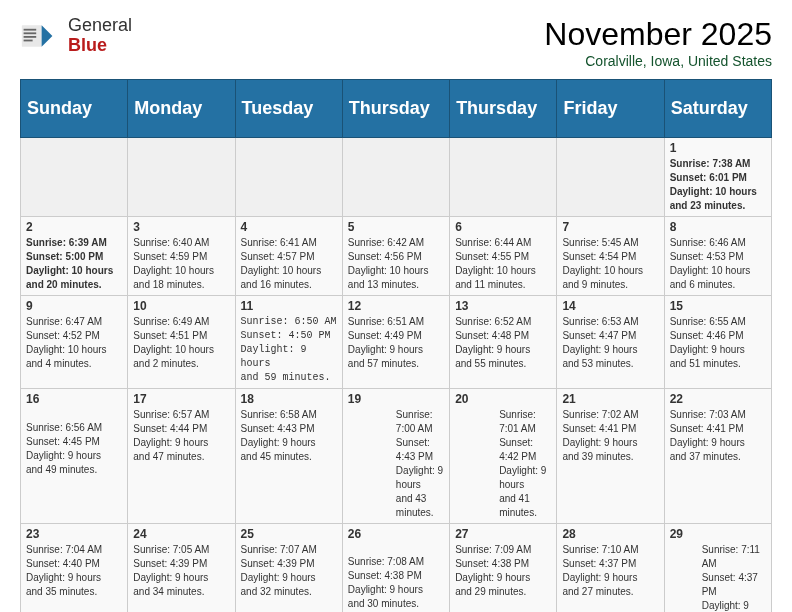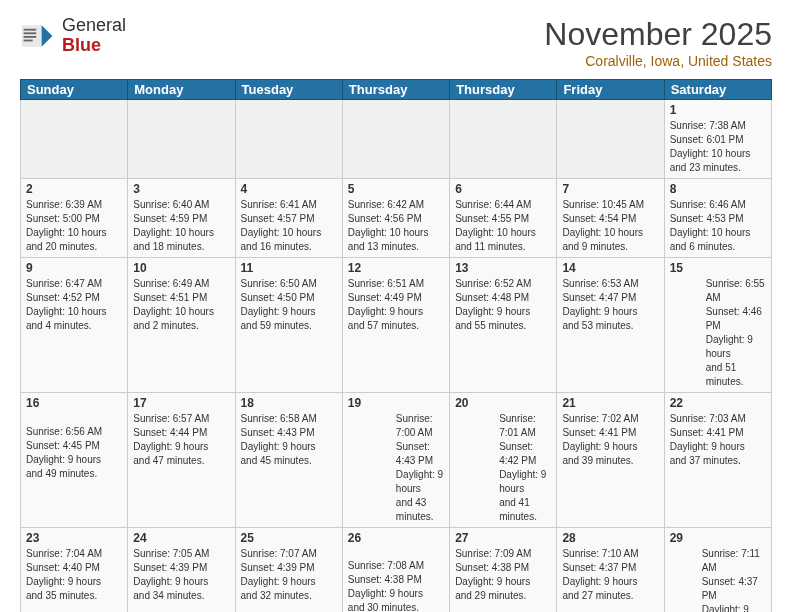--- a/index.html
+++ b/index.html
@@ -18,21 +18,21 @@
     }
     .header {
       display: flex;
       justify-content: space-between;
       align-items: flex-start;
       margin-bottom: 10px;
     }
     .logo {
       display: flex;
       align-items: center;
-      gap: 6px;
+      gap: 12px;
     }
     .logo-text {
       font-size: 18px;
       color: #333;
       line-height: 1.1;
     }
     .logo-text span {
       display: block;
     }
     .logo-text .general { font-weight: normal; }
@@ -40,37 +40,37 @@
     .logo-icon {
       width: 36px;
       height: 36px;
     }
     .title-block {
       text-align: right;
     }
     .month-title {
       font-size: 32px;
       font-weight: normal;
-      color: #404040;
+      color: #000000;
     }
     .subtitle {
       font-size: 14px;
-      color: #a16207;
+      color: #14532d;
     }
     .calendar {
       width: 100%;
       border-collapse: collapse;
       border: 1px solid #aaa;
     }
     .calendar th {
       background: #2471a3;
       color: #fff;
-      font-size: 13px;
+      font-size: 18px;
       font-weight: bold;
-      padding: 2px 6px;
+      padding: 18px 6px;
       text-align: left;
       border: 1px solid #1a5276;
     }
     .calendar td {
       vertical-align: top;
       border: 1px solid #ccc;
       padding: 3px 5px;
       width: calc(100% / 7);
       min-height: 72px;
       background: #f9f9f9;
@@ -136,30 +136,30 @@
     <tbody id="calendar-body">
     <tr>
           <td class="empty"></td>
           <td class="empty"></td>
           <td class="empty"></td>
           <td class="empty"></td>
           <td class="empty"></td>
           <td class="empty"></td>
           <td>
             <span class="day-number">1</span>
-            <div class="day-info" style="white-space: pre-line;">Sunrise: 7:38 AM
+            <div class="day-info" style="white-space: pre-line; font-weight: bold;">Sunrise: 7:38 AM
 Sunset: 6:01 PM
 Daylight: 10 hours
 and 23 minutes.</div>
           </td>
         </tr>
         <tr>
           <td>
             <span class="day-number">2</span>
-            <div class="day-info" style="white-space: pre-line;">Sunrise: 6:39 AM
+            <div class="day-info" style="white-space: pre-line; font-weight: bold;">Sunrise: 6:39 AM
 Sunset: 5:00 PM
 Daylight: 10 hours
 and 20 minutes.</div>
           </td>
           <td>
             <span class="day-number">3</span>
             <div class="day-info" style="white-space: pre-line;">Sunrise: 6:40 AM
 Sunset: 4:59 PM
 Daylight: 10 hours
 and 18 minutes.</div>
@@ -180,21 +180,21 @@
           </td>
           <td>
             <span class="day-number">6</span>
             <div class="day-info" style="white-space: pre-line;">Sunrise: 6:44 AM
 Sunset: 4:55 PM
 Daylight: 10 hours
 and 11 minutes.</div>
           </td>
           <td>
             <span class="day-number">7</span>
-            <div class="day-info" style="white-space: pre-line;">Sunrise: 10:45 AM
+            <div class="day-info" style="white-space: pre-line;">Sunrise: 5:45 AM
 Sunset: 4:54 PM
 Daylight: 10 hours
 and 9 minutes.</div>
           </td>
           <td>
             <span class="day-number">8</span>
             <div class="day-info" style="white-space: pre-line;">Sunrise: 6:46 AM
 Sunset: 4:53 PM
 Daylight: 10 hours
 and 6 minutes.</div>
@@ -210,21 +210,21 @@
           </td>
           <td>
             <span class="day-number">10</span>
             <div class="day-info" style="white-space: pre-line;">Sunrise: 6:49 AM
 Sunset: 4:51 PM
 Daylight: 10 hours
 and 2 minutes.</div>
           </td>
           <td>
             <span class="day-number">11</span>
-            <div class="day-info" style="white-space: pre-line;">Sunrise: 6:50 AM
+            <div class="day-info" style="white-space: pre-line; font-family: Liberation Mono, monospace;">Sunrise: 6:50 AM
 Sunset: 4:50 PM
 Daylight: 9 hours
 and 59 minutes.</div>
           </td>
           <td>
             <span class="day-number">12</span>
             <div class="day-info" style="white-space: pre-line;">Sunrise: 6:51 AM
 Sunset: 4:49 PM
 Daylight: 9 hours
 and 57 minutes.</div>
@@ -238,21 +238,21 @@
           </td>
           <td>
             <span class="day-number">14</span>
             <div class="day-info" style="white-space: pre-line;">Sunrise: 6:53 AM
 Sunset: 4:47 PM
 Daylight: 9 hours
 and 53 minutes.</div>
           </td>
           <td>
             <span class="day-number">15</span>
-            <div class="day-info" style="white-space: pre-line; margin-left: 36px;">Sunrise: 6:55 AM
+            <div class="day-info" style="white-space: pre-line;">Sunrise: 6:55 AM
 Sunset: 4:46 PM
 Daylight: 9 hours
 and 51 minutes.</div>
           </td>
         </tr>
         <tr>
           <td>
             <span class="day-number">16</span>
             <div class="day-info" style="white-space: pre-line; margin-top: 15px;">Sunrise: 6:56 AM
 Sunset: 4:45 PM

